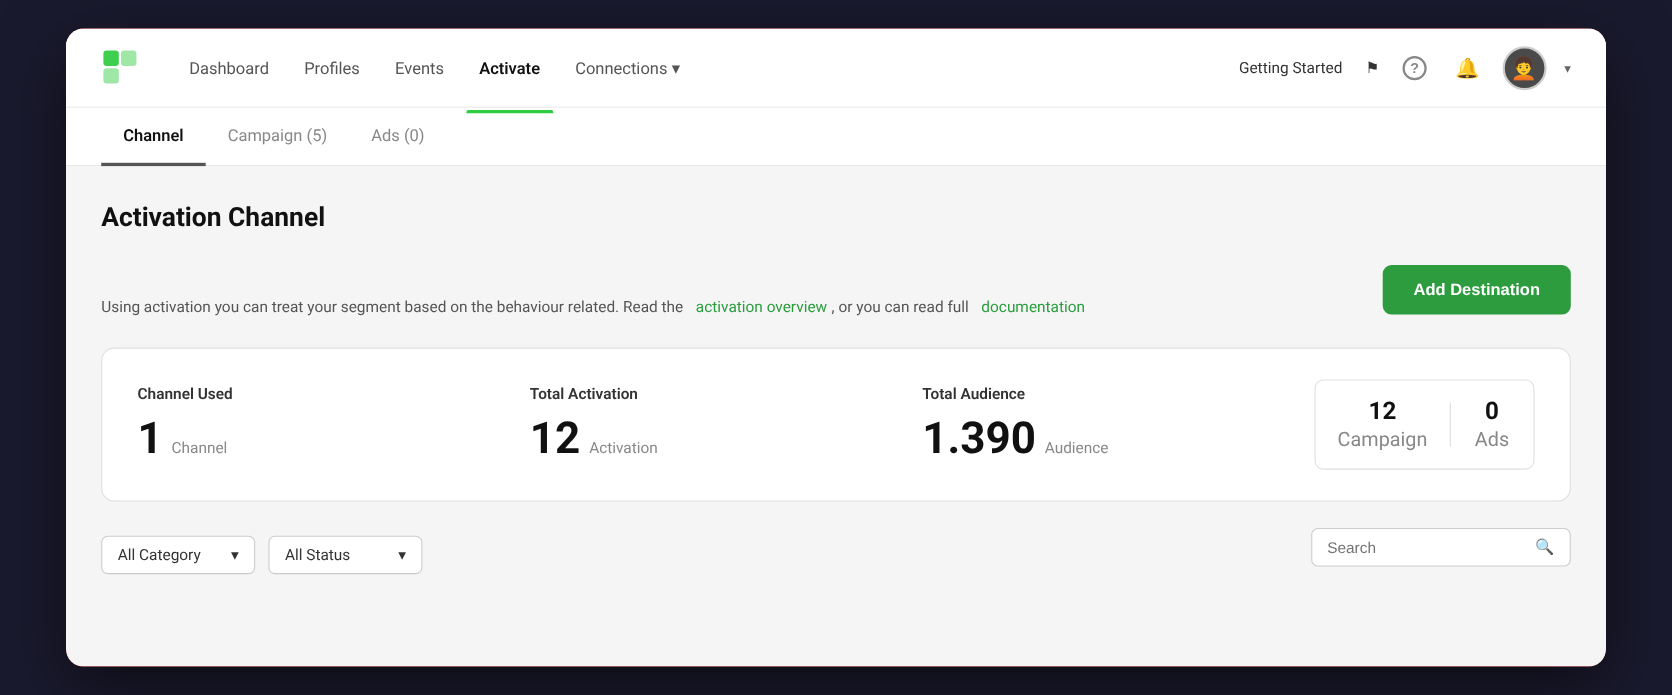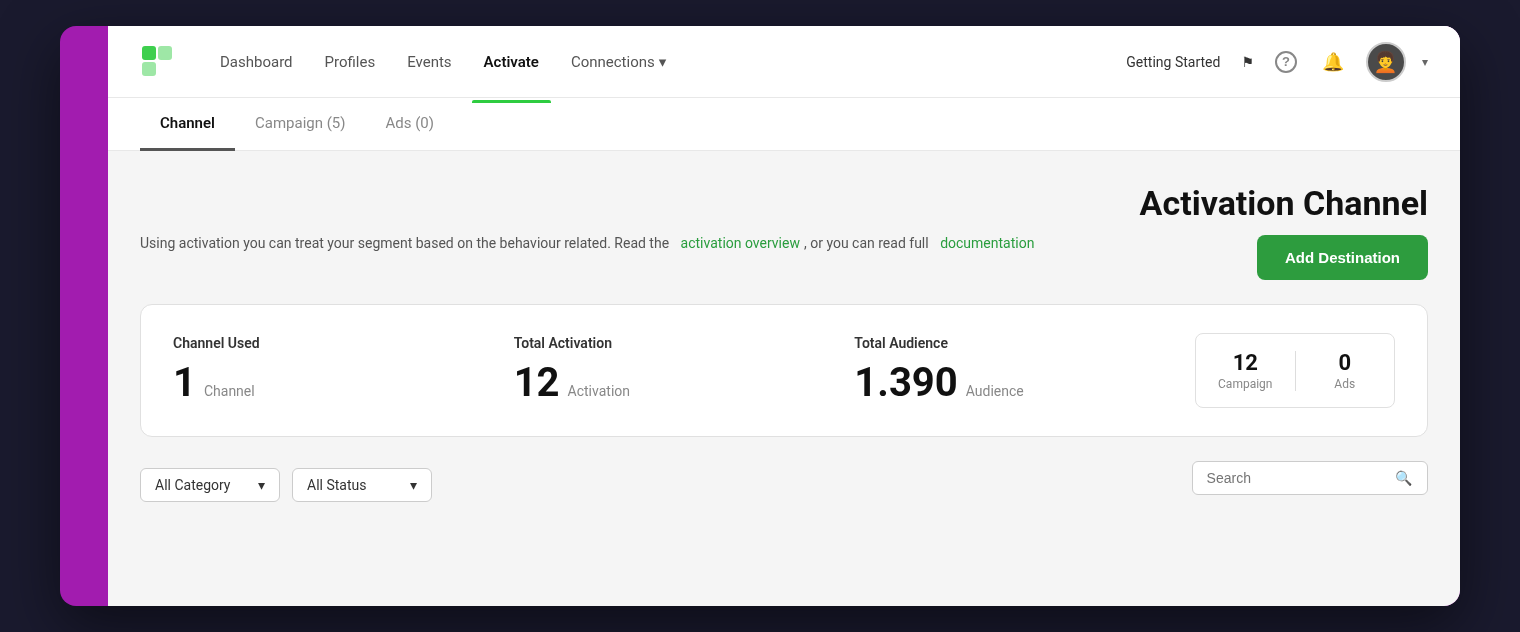--- a/index.html
+++ b/index.html
@@ -6,27 +6,26 @@
     body {
       font-family: -apple-system, BlinkMacSystemFont, 'Segoe UI', Roboto, sans-serif;
       background: #1a1a2e;
       display: flex;
       align-items: center;
       justify-content: center;
       min-height: 100vh;
       padding: 20px;
     }
     .browser-frame {
-      background: #a21caf;
+      background: #b91c1c;
       border-radius: 16px;
       width: 1400px;
       min-height: 580px;
       overflow: hidden;
       box-shadow: 0 20px 60px rgba(0,0,0,0.5);
-      padding-left: 48px;
     }
     .app-container {
       background: #f5f5f5;
       min-height: 580px;
       display: flex;
       flex-direction: column;
     }
     
     .top-nav {
       background: #ffffff;
@@ -144,33 +143,33 @@
       color: #111;
       font-weight: 600;
       border-bottom-color: #555;
     }
     
     .main-content {
       padding: 32px 32px;
       flex: 1;
     }
     .section-title {
-      font-size: 34px;
+      font-size: 24px;
       font-weight: 700;
       color: #111;
-      margin-bottom: 12px;
-      text-align: right;
+      margin-bottom: 30px;
     }
     .section-desc {
       font-size: 14px;
       color: #555;
       margin-bottom: 4px;
       display: flex;
       gap: 4px;
       flex-wrap: wrap;
+      margin-top: 31px;
     }
     .link-green {
       color: #2a9d3e;
       cursor: pointer;
       text-decoration: none;
     }
     .desc-row {
       display: flex;
       align-items: flex-start;
       justify-content: space-between;
@@ -236,21 +235,21 @@
       flex: 1;
       text-align: center;
       padding: 0 20px;
     }
     .compact-stat-num {
       font-size: 22px;
       font-weight: 700;
       color: #111;
     }
     .compact-stat-label {
-      font-size: 12px;
+      font-size: 18px;
       color: #888;
       margin-top: 2px;
     }
     .compact-divider {
       width: 1px;
       height: 40px;
       background: #ddd;
     }
     
     .filter-row {

